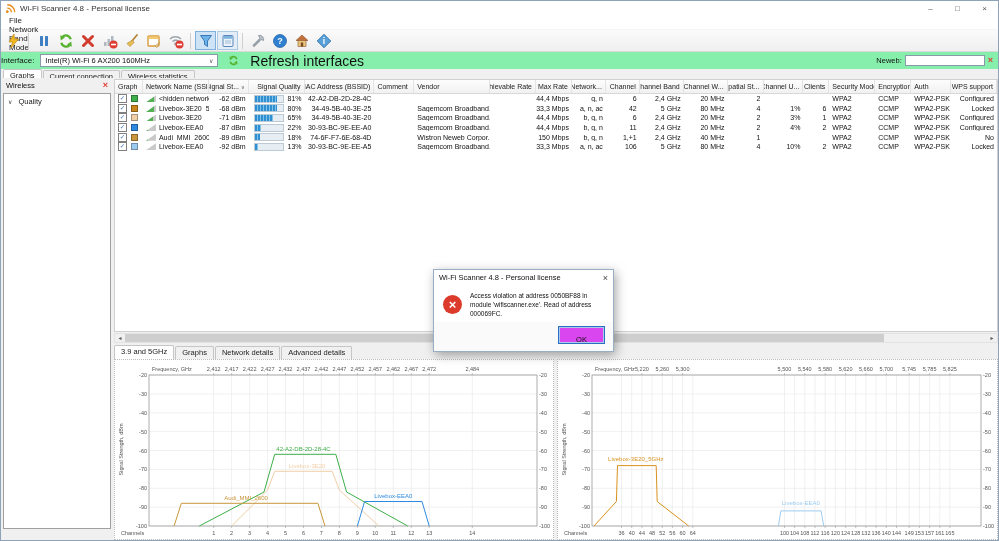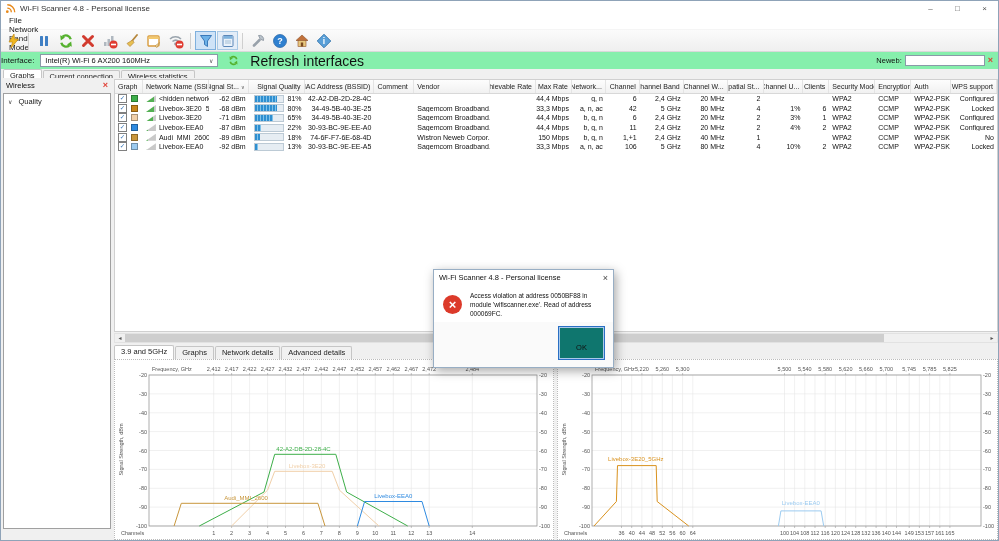--- a/index.html
+++ b/index.html
@@ -68,21 +68,21 @@
   #gp2{left:556px;width:441px;}
 
   .dialog{position:absolute;left:432px;top:268px;width:181px;background:#fff;border:1px solid #98aec4;box-shadow:2px 3px 10px rgba(0,0,0,0.35);z-index:20;box-sizing:border-box;}
   .dlg-title{height:15px;display:flex;align-items:center;font-size:7.5px;color:#111;padding:0 5px;}
   .dlg-title-text{flex:1;}
   .dlg-close{font-size:9px;color:#444;}
   .dlg-body{display:flex;align-items:center;gap:8px;padding:6px 9px 4px;}
   .err{width:19px;height:19px;border-radius:50%;background:#dc3a2a;color:#fff;font-weight:bold;font-size:13px;line-height:19px;text-align:center;flex:none;}
   .dlg-msg{font-size:6.5px;color:#111;line-height:1.4;width:132px;}
   .dlg-footer{display:flex;justify-content:flex-end;padding:4px 8px 7px;background:#fafafa;}
-  .ok{width:47px;height:13px;font-size:7.5px;background:#0f766e;border:1px solid #2a6fc4;box-shadow:inset 0 0 0 1px #a9c9ea;color:#111;padding:16px;}
+  .ok{width:47px;height:13px;font-size:7.5px;background:#d946ef;border:1px solid #2a6fc4;box-shadow:inset 0 0 0 1px #a9c9ea;color:#111;padding:8px;}
 </style>
 </head>
 <body>
 
 <div class="window">
 
   <div class="titlebar">
     <svg class="app-icon" viewBox="0 0 12 12">
       <circle cx="2.5" cy="9.5" r="1.5" fill="#e8891a"></circle>
       <path d="M2.5 5.6 A4.4 4.4 0 0 1 6.9 10" fill="none" stroke="#e8891a" stroke-width="1.5"></path>

